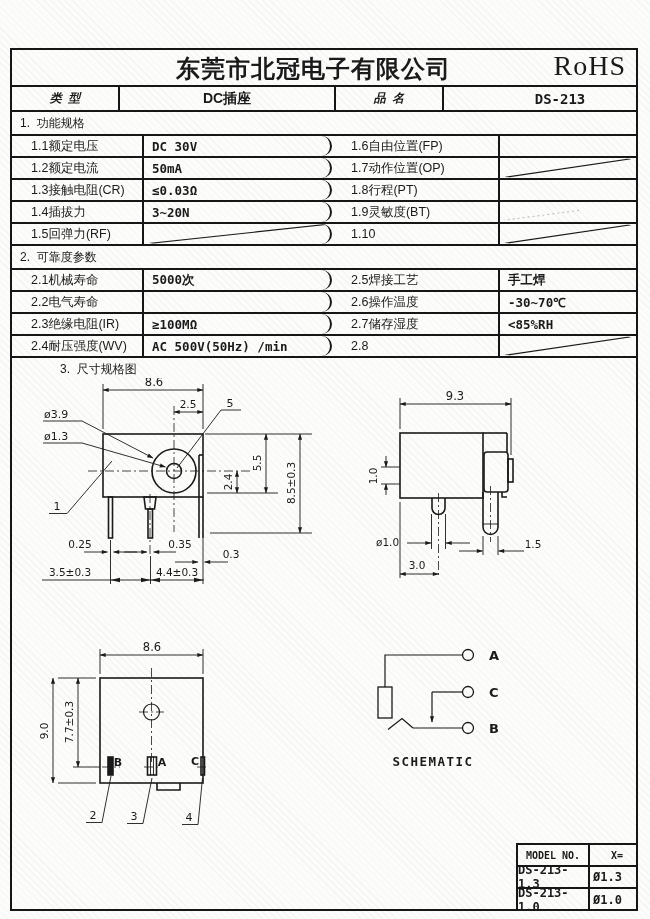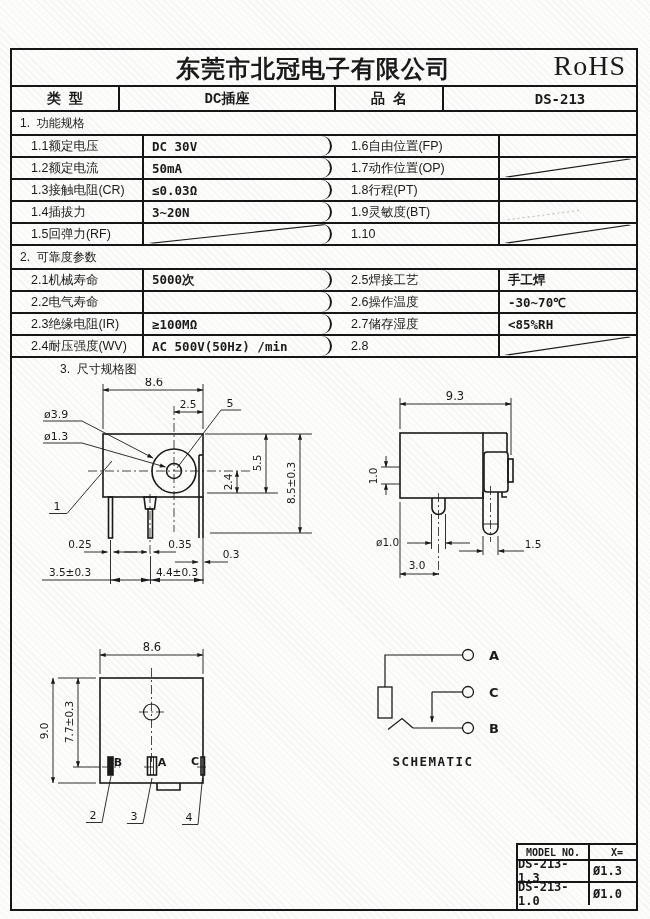--- a/index.html
+++ b/index.html
@@ -8,22 +8,22 @@
     background-image:repeating-linear-gradient(45deg, rgba(170,176,194,0.10) 0px, rgba(170,176,194,0.10) 1px, transparent 1px, transparent 5px);}
   .frame{position:absolute;left:10px;top:48px;width:628px;height:863px;border:2px solid #161616;box-sizing:border-box;}
   
   .band-header{position:relative;height:37px;border-bottom:2px solid #161616;box-sizing:border-box;}
   .company{position:absolute;left:0;right:40px;top:3px;text-align:center;font-size:24px;font-weight:bold;letter-spacing:1px;margin-left:19px;}
   .rohs{position:absolute;right:10px;top:0px;font-family:"Liberation Serif",serif;font-size:28px;letter-spacing:1px;}
   
   .band-type{display:grid;grid-template-columns:108px 216px 108px 1fr;height:25px;border-bottom:2px solid #161616;box-sizing:border-box;}
   .band-type>div{border-right:2px solid #161616;display:flex;align-items:center;justify-content:center;box-sizing:border-box;white-space:pre;}
   .band-type>div:last-child{border-right:none;}
-  .tlabel{font-size:14px;font-weight:bold;}
-  .tvalue{font-size:14px;font-weight:bold;font-family:Liberation Mono, monospace;}
+  .tlabel{font-size:12px;font-weight:bold;font-style:italic;}
+  .tvalue{font-size:14px;font-weight:bold;}
   .mono{font-family:"DejaVu Sans Mono","Liberation Sans",sans-serif;margin-left:40px;}
   
   .sec-title{height:24px;border-bottom:2px solid #161616;box-sizing:border-box;display:flex;align-items:center;
     padding-left:8px;font-size:12px;white-space:pre;}
   .sec-title.open{border-bottom:none;height:22px;padding-left:48px;}
   
   .srow{display:grid;grid-template-columns:132px 188px 168px 1fr;height:22px;border-bottom:2px solid #161616;box-sizing:border-box;}
   .sc{position:relative;border-right:2px solid #161616;box-sizing:border-box;display:flex;align-items:center;overflow:hidden;}
   .sc:last-child{border-right:none;}
   .lab{font-size:12.5px;padding-left:19px;}
@@ -33,21 +33,21 @@
   .dg.faint line{stroke:#bdbdbd;stroke-dasharray:2 3;}
   
   .draw{position:absolute;left:0;top:378px;width:650px;height:535px;}
   
   .model-table{position:absolute;left:516px;top:843px;width:122px;height:68px;border:2px solid #161616;box-sizing:border-box;
     font-family:"DejaVu Sans Mono","Liberation Sans",sans-serif;font-weight:bold;background:transparent;}
   .mrow{display:grid;grid-template-columns:72px 1fr;box-sizing:border-box;border-bottom:2px solid #161616;}
   .mrow:last-child{border-bottom:none;}
   .mrow>div{border-right:2px solid #161616;display:flex;align-items:center;box-sizing:border-box;overflow:hidden;}
   .mrow>div:last-child{border-right:none;}
-  .mhead{height:16px;font-size:10px;gap:8px;}
+  .mhead{height:22px;font-size:10px;gap:8px;}
   .mdata{height:22px;font-size:12px;}
   .mc{justify-content:center;}
   .ml{padding-left:3px;}
   svg text{font-family:"DejaVu Sans","Liberation Sans",sans-serif;fill:#1a1a1a;}
 </style>
 </head>
 <body>
 
 <div class="page">
 

